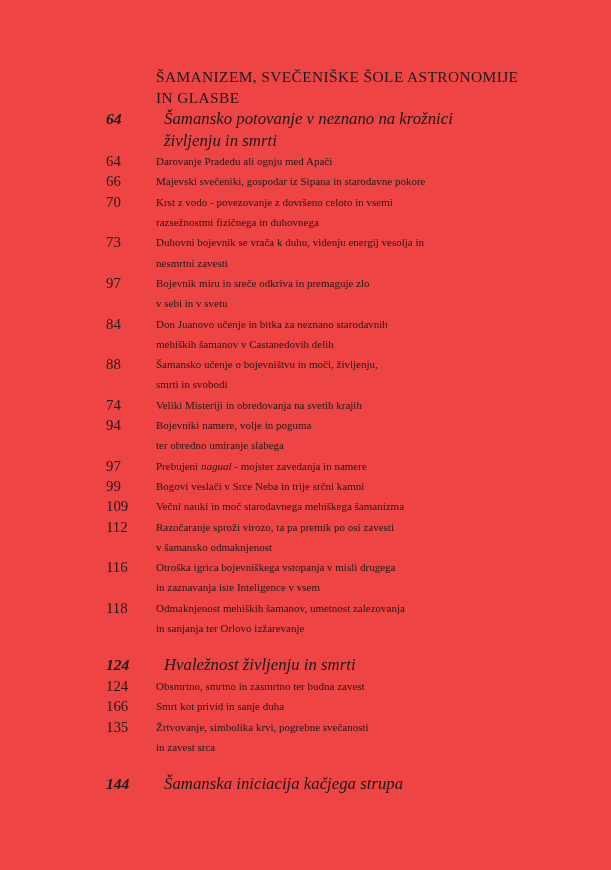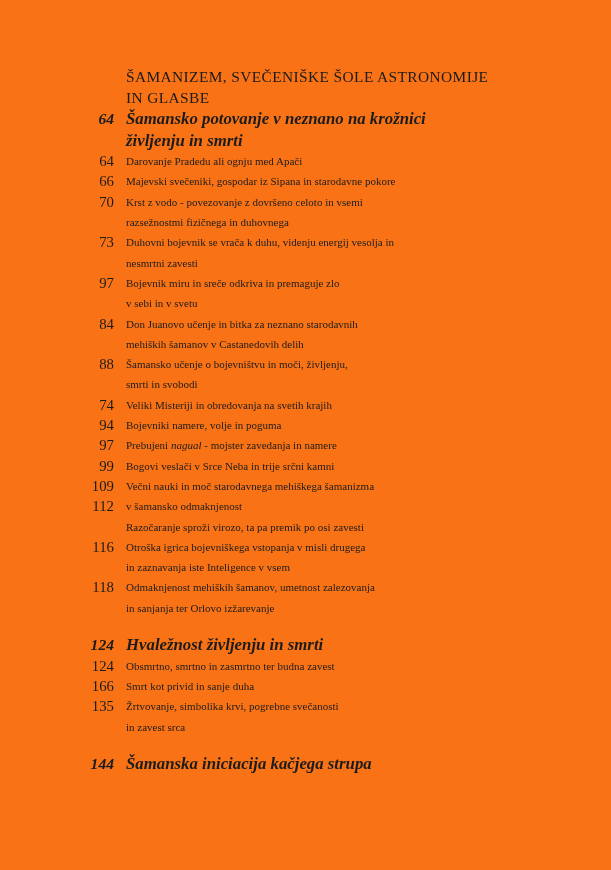--- a/index.html
+++ b/index.html
@@ -1,47 +1,48 @@
 <!DOCTYPE html>
 <html><head>
 <meta charset="utf-8">
 <style>
   html, body { margin: 0; padding: 0; background: #ffffff; }
   .page {
     position: relative;
     width: 611px;
     height: 870px;
     box-sizing: border-box;
-    background: #f97316;
+    background: #ef4444;
     color: #1b1b1b;
     font-family: "Liberation Serif", serif;
-    padding: 66px 30px 0 76px;
+    padding: 66px 30px 0 106px;
     overflow: hidden;
   }
   .row { display: flex; align-items: flex-start; }
   .num {
     flex: 0 0 38px;
-    text-align: right;
+    text-align: left;
     margin-right: 12px;
     font-size: 14.8px;
     line-height: 20.3px;
     font-variant-numeric: oldstyle-nums;
   }
   .text { font-size: 11px; line-height: 20.3px; }
   .line { display: block; white-space: nowrap; }
   .header .text {
     font-size: 15.4px;
     letter-spacing: 0.4px;
     line-height: 21px;
   }
   .chapter .text {
-    font-weight: bold;
+    font-weight: normal;
     font-style: italic;
     font-size: 16.8px;
     line-height: 21.6px;
+    margin-left: 8px;
   }
   .chapter .num {
     font-weight: bold;
     font-style: italic;
     font-size: 15.6px;
     line-height: 21.6px;
   }
   .gap-before { margin-top: 16px; }
   .text em { font-style: italic; }
 </style>
@@ -124,20 +125,21 @@
     <span class="num">74</span>
     <span class="text">
       <span class="line">Veliki Misteriji in obredovanja na svetih krajih</span>
     </span>
   </div>
 
   <div class="row">
     <span class="num">94</span>
     <span class="text">
       <span class="line">Bojevniki namere, volje in poguma</span>
+      <span class="line">ter obredno umiranje slabega</span>
     </span>
   </div>
 
   <div class="row">
     <span class="num">97</span>
     <span class="text">
       <span class="line"><span>Prebujeni </span><em>nagual</em><span> - mojster zavedanja in namere</span></span>
     </span>
   </div>
 
@@ -151,22 +153,22 @@
   <div class="row">
     <span class="num">109</span>
     <span class="text">
       <span class="line">Večni nauki in moč starodavnega mehiškega šamanizma</span>
     </span>
   </div>
 
   <div class="row">
     <span class="num">112</span>
     <span class="text">
+      <span class="line">Razočaranje sproži virozo, ta pa premik po osi zavesti</span>
       <span class="line">v šamansko odmaknjenost</span>
-      <span class="line">Razočaranje sproži virozo, ta pa premik po osi zavesti</span>
     </span>
   </div>
 
   <div class="row">
     <span class="num">116</span>
     <span class="text">
       <span class="line">Otroška igrica bojevniškega vstopanja v misli drugega</span>
       <span class="line">in zaznavanja iste Inteligence v vsem</span>
     </span>
   </div>

